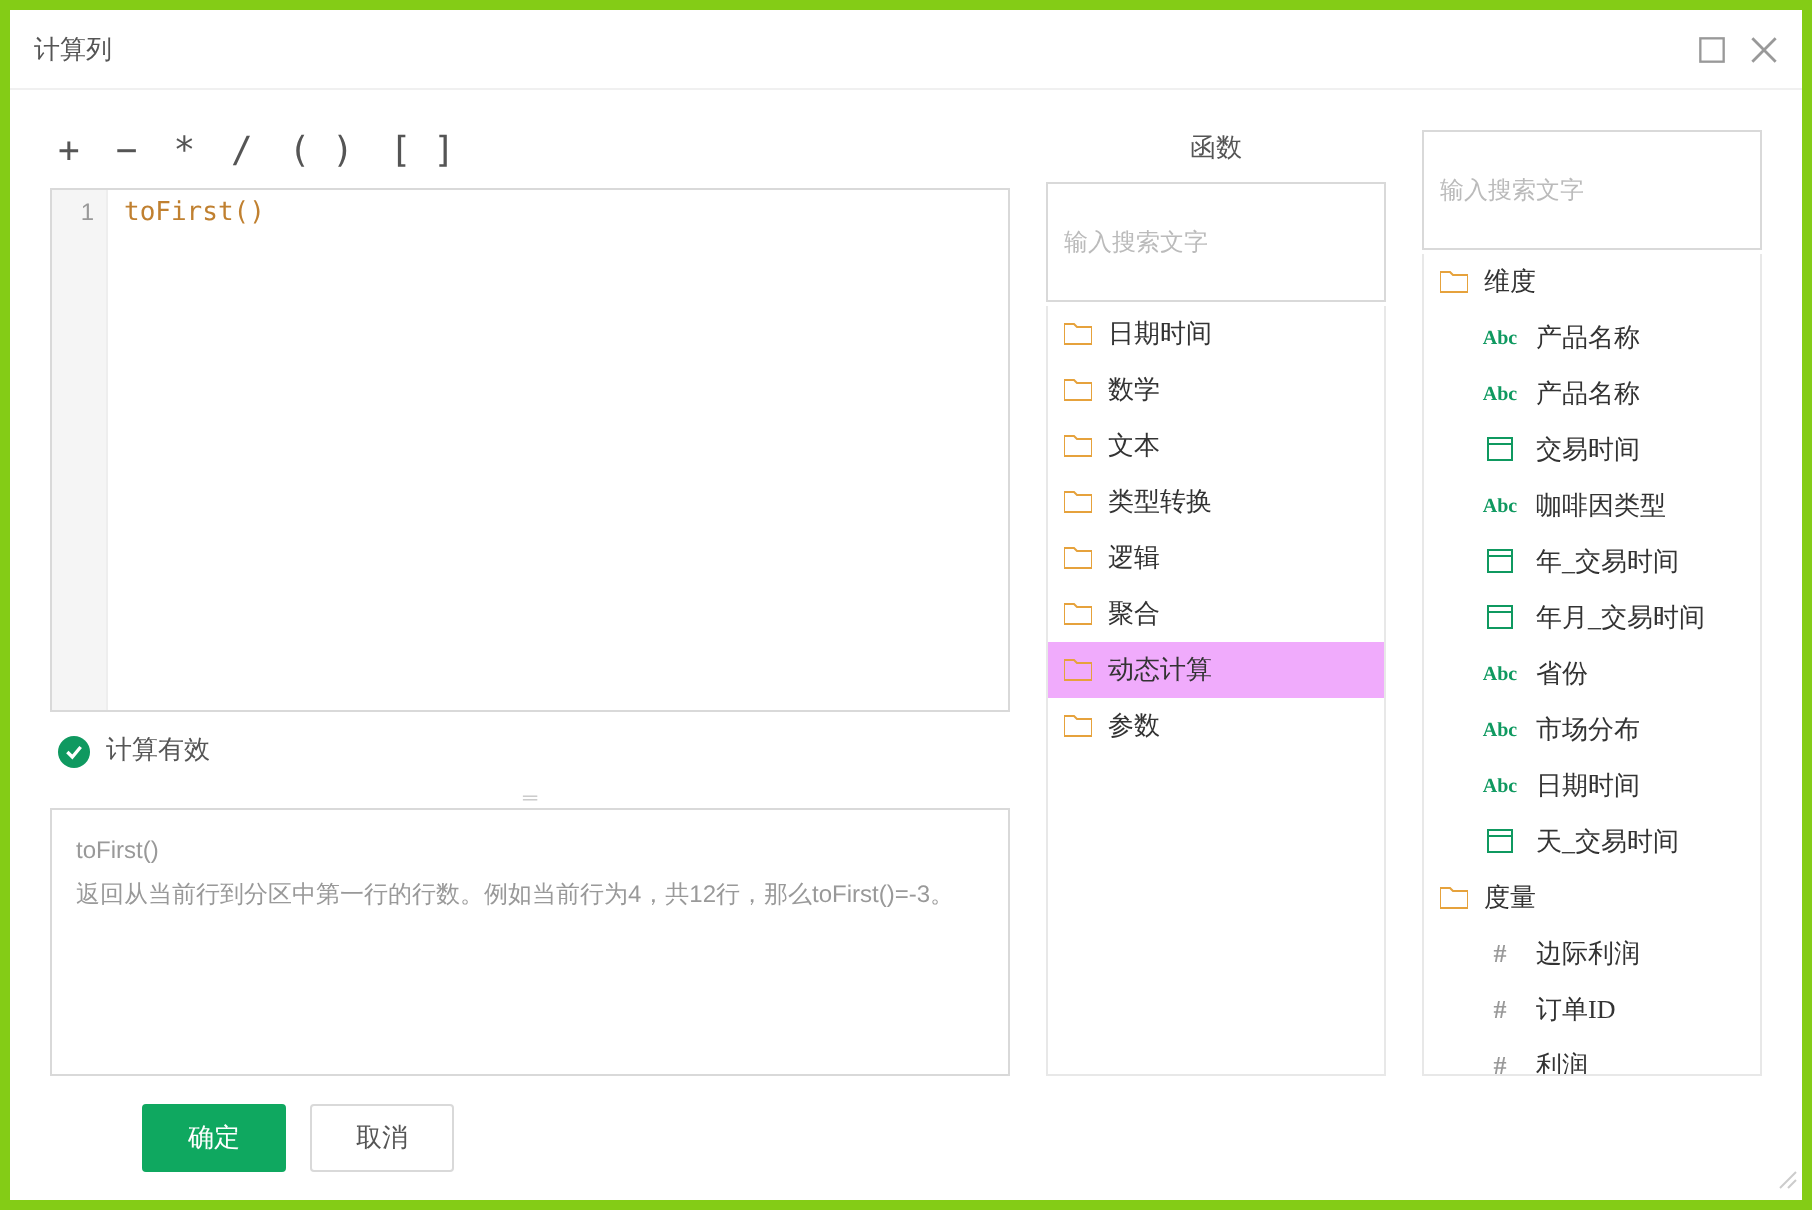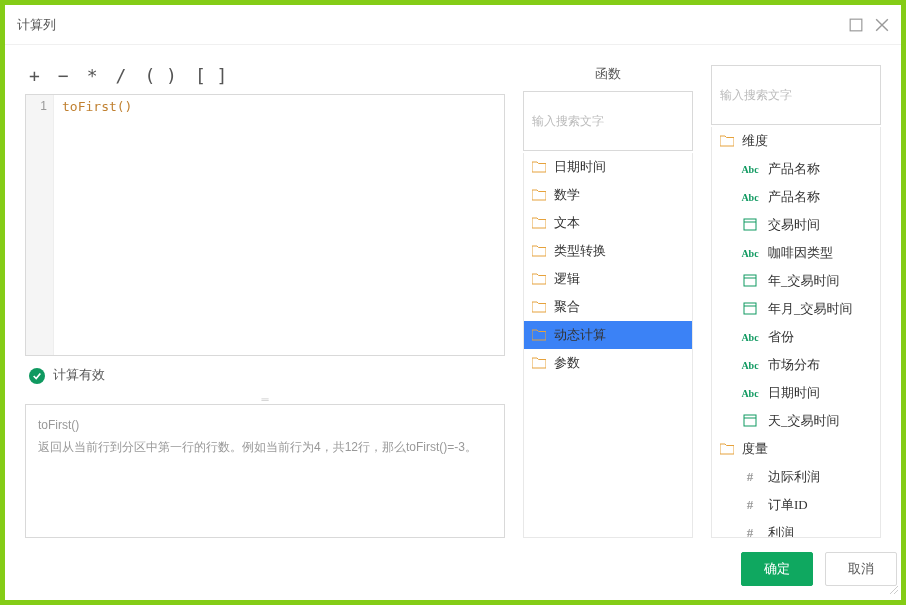--- a/index.html
+++ b/index.html
@@ -22,28 +22,28 @@
 .drag-handle { height: 10px; display: flex; align-items: center; justify-content: center; color: #ccc; font-size: 10px; cursor: row-resize; }
 .desc-box { border: 1px solid #d9d9d9; flex: 1; padding: 10px 12px; color: #999; font-size: 12px; line-height: 1.8; overflow: auto; }
 .panel { flex: 1; display: flex; flex-direction: column; min-width: 0; }
 .panel-header { color: #555; padding-bottom: 8px; font-size: 13px; text-align: center; }
 .search-input { border: 1px solid #d9d9d9; padding: 22px 8px; font-size: 12px; margin-bottom: 2px; width: 100%; outline: none; }
 .search-input::placeholder { color: #bbb; }
 .tree { flex: 1; border: 1px solid #e8e8e8; border-top: none; overflow-y: auto; position: relative; font-family: Liberation Serif, serif; }
 .tree::-webkit-scrollbar { width: 8px; }
 .tree::-webkit-scrollbar-thumb { background: #ddd; border-radius: 4px; }
 .tree-item { display: flex; align-items: center; padding: 5px 8px; cursor: pointer; gap: 8px; white-space: nowrap; }
-.tree-item.selected { background: #3b82f6; }
+.tree-item.selected { background: #f0abfc; }
 .tree-item.child { padding-left: 28px; }
 .folder-icon { width: 14px; height: 12px; }
 .type-icon { width: 20px; text-align: center; font-size: 10px; font-weight: bold; }
 .type-abc { color: #0f9960; }
 .type-date { color: #0f9960; }
 .type-num { color: #999; font-size: 13px; }
-.footer { height: 62px; display: flex; align-items: center; justify-content: flex-end; padding: 0 4px; gap: 12px; }
+.footer { height: 62px; display: flex; align-items: center; justify-content: flex-start; padding: 0 24px; gap: 12px; margin-left: 42px; }
 .btn { padding: 7px 22px; font-size: 13px; border: 1px solid #d9d9d9; background: #fff; color: #555; cursor: pointer; border-radius: 2px; }
 .btn.primary { background: #0fa860; border-color: #0fa860; color: #fff; }
 .resize-grip { position: absolute; right: 2px; bottom: 2px; color: #ccc; }
 </style>
 </head>
 <body>
 
 <div class="dialog">
   <div class="title-bar">
     <div class="title">计算列</div>

